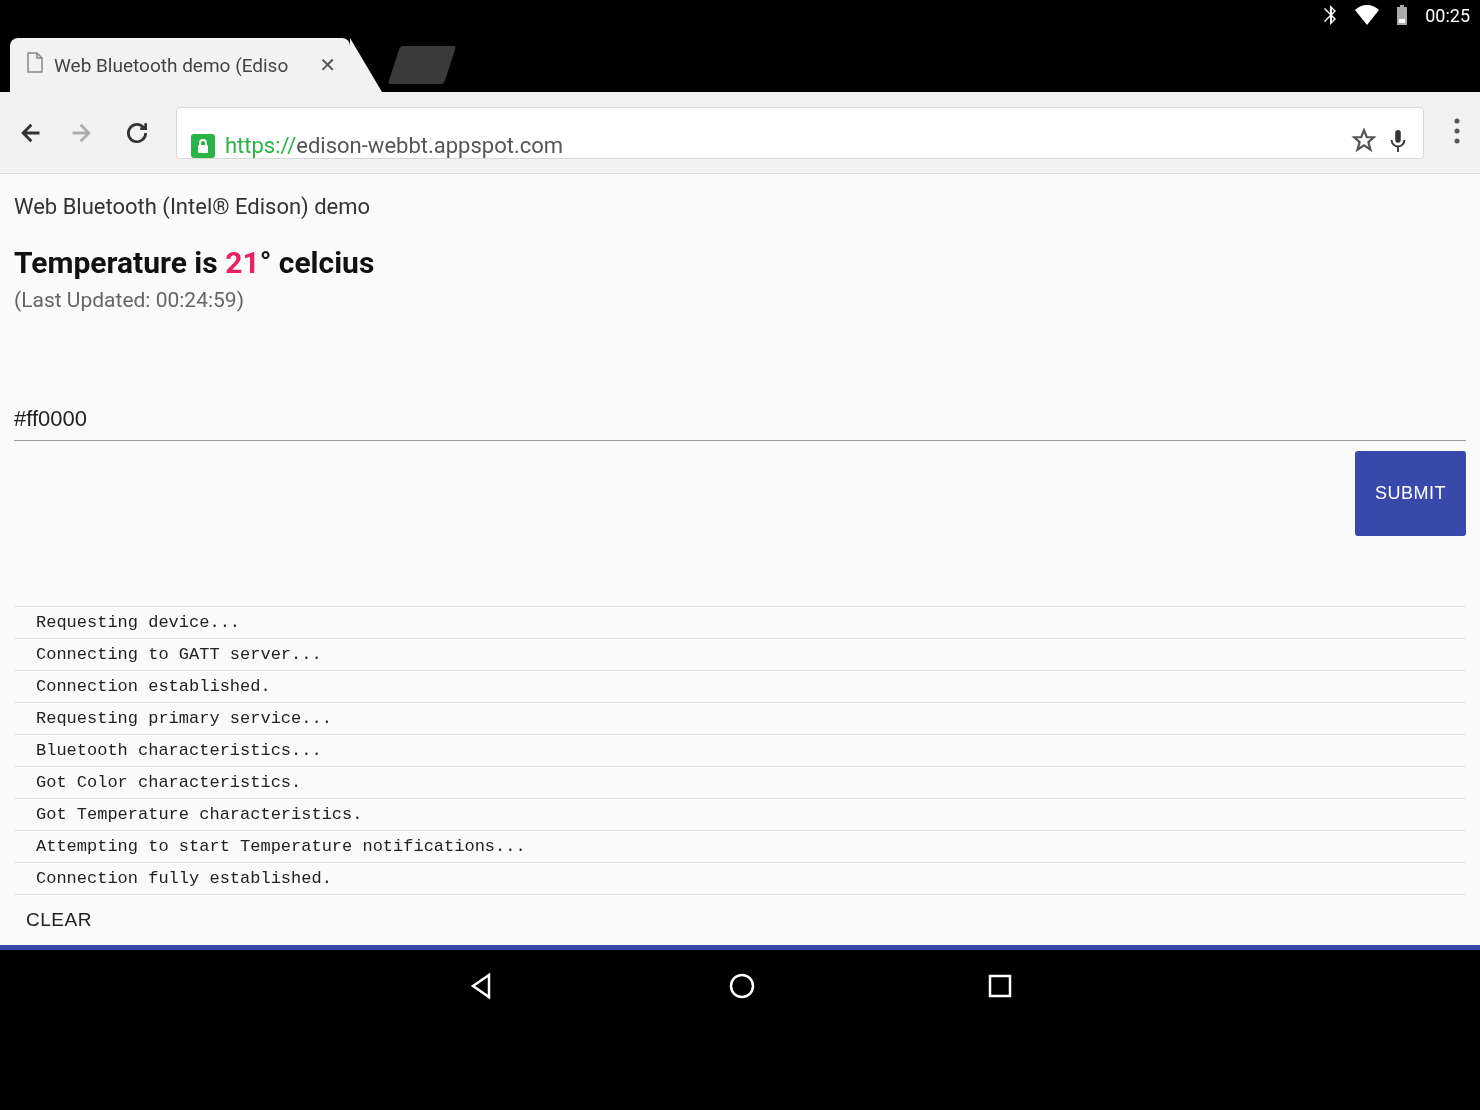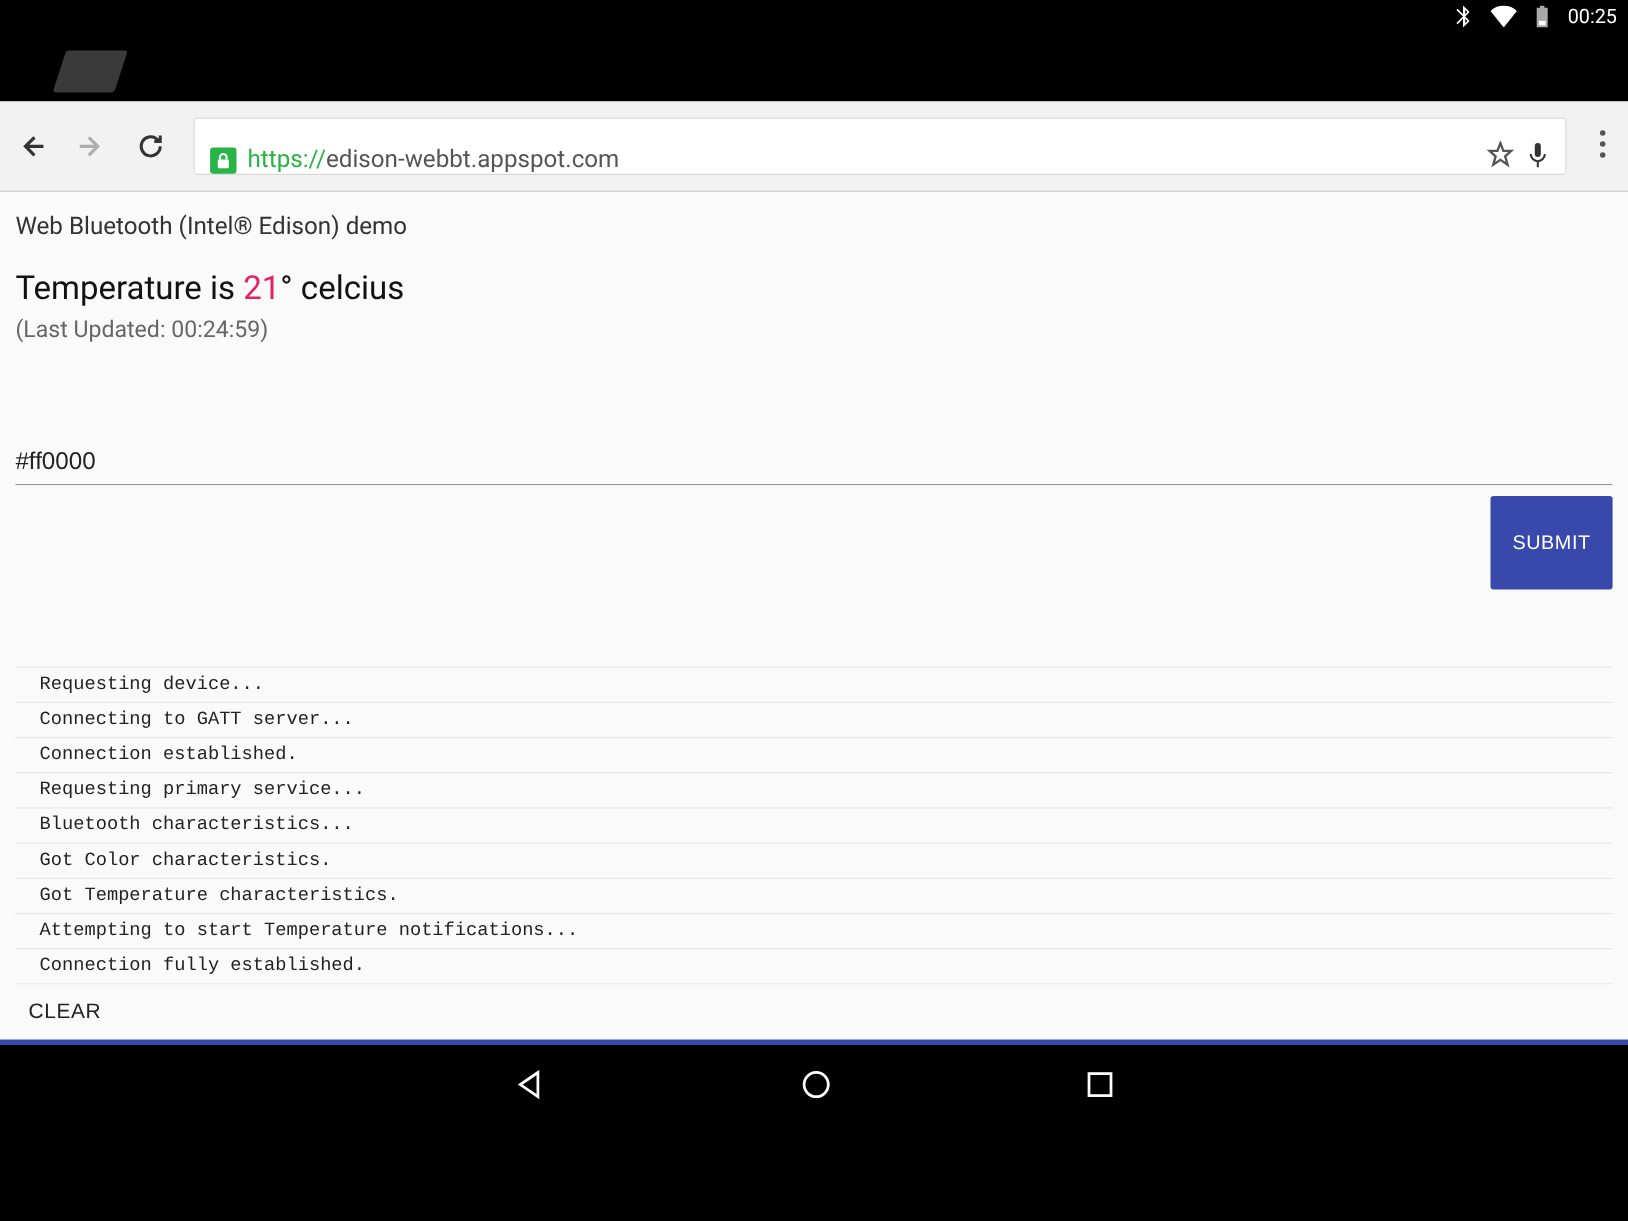--- a/index.html
+++ b/index.html
@@ -26,21 +26,21 @@
   .url { font-size: 22px; color: #333; flex: 1; }
   .url .proto { color: #28b446; }
   .url .rest { color: #555; }
   .omni-icon { cursor: pointer; }
   .menu-btn { cursor: pointer; padding: 0 6px; }
   
   
   .page { background: #fafafa; height: 776px; overflow: hidden; }
   .page-inner { padding: 20px 14px 0 14px; }
   .subtitle { color: #333; font-size: 22px; margin-bottom: 26px; }
-  .temp-line { font-size: 30px; font-weight: 400; color: #111; margin-bottom: 8px; }
+  .temp-line { font-size: 30px; font-weight: 700; color: #111; margin-bottom: 8px; }
   .temp-val { color: #e91e63; }
   .updated { color: #666; font-size: 21px; margin-bottom: 90px; }
   .field-label { color: #777; font-size: 17px; margin-bottom: 6px; }
   .field-input { width: 100%; border: none; border-bottom: 1px solid #999; background: transparent; font-size: 22px; padding: 4px 0 8px 0; color: #222; outline: none; }
   .submit-row { display: flex; justify-content: flex-end; margin-top: 10px; }
   .btn-submit { background: #3949ab; color: #fff; border: none; font-size: 18px; letter-spacing: 0.5px; padding: 32px 20px; border-radius: 3px; cursor: pointer; font-weight: 500; }
   
   .log { margin-top: 70px; }
   .log-row { font-family: "Courier New", monospace; font-size: 17px; padding: 6px 0 6px 22px; border-top: 1px solid #e5e5e5; color: #222; }
   .log-row:last-child { border-bottom: 1px solid #e5e5e5; }
@@ -71,20 +71,30 @@
   <span class="status-icon">
     <svg width="12" height="20" viewBox="0 0 12 20" fill="#aaa">
         <path d="M4 0h4v2h3v18H1V2h3V0z"></path>
         <rect x="3" y="14" width="6" height="4" fill="#fff"></rect>
       </svg>
   </span>
   <span>00:25</span>
 </div>
 
 <div class="tab-strip">
+  <div class="tab">
+    <span>
+      <svg width="18" height="22" viewBox="0 0 18 22" fill="none" stroke="#888" stroke-width="1.5">
+          <path d="M2 1h9l5 5v14H2V1z"></path>
+          <path d="M11 1v5h5"></path>
+        </svg>
+    </span>
+    <span class="tab-title">Web Bluetooth demo (Ediso</span>
+    <span class="tab-close">✕</span>
+  </div>
   <div class="newtab"></div>
 </div>
 
 <div class="toolbar">
   <div class="nav-btn">
     <svg width="28" height="28" viewBox="0 0 24 24" fill="none" stroke="#333" stroke-width="2.5">
         <path d="M14 5l-7 7 7 7M7 12h14"></path>
       </svg>
   </div>
   <div class="nav-btn disabled">

